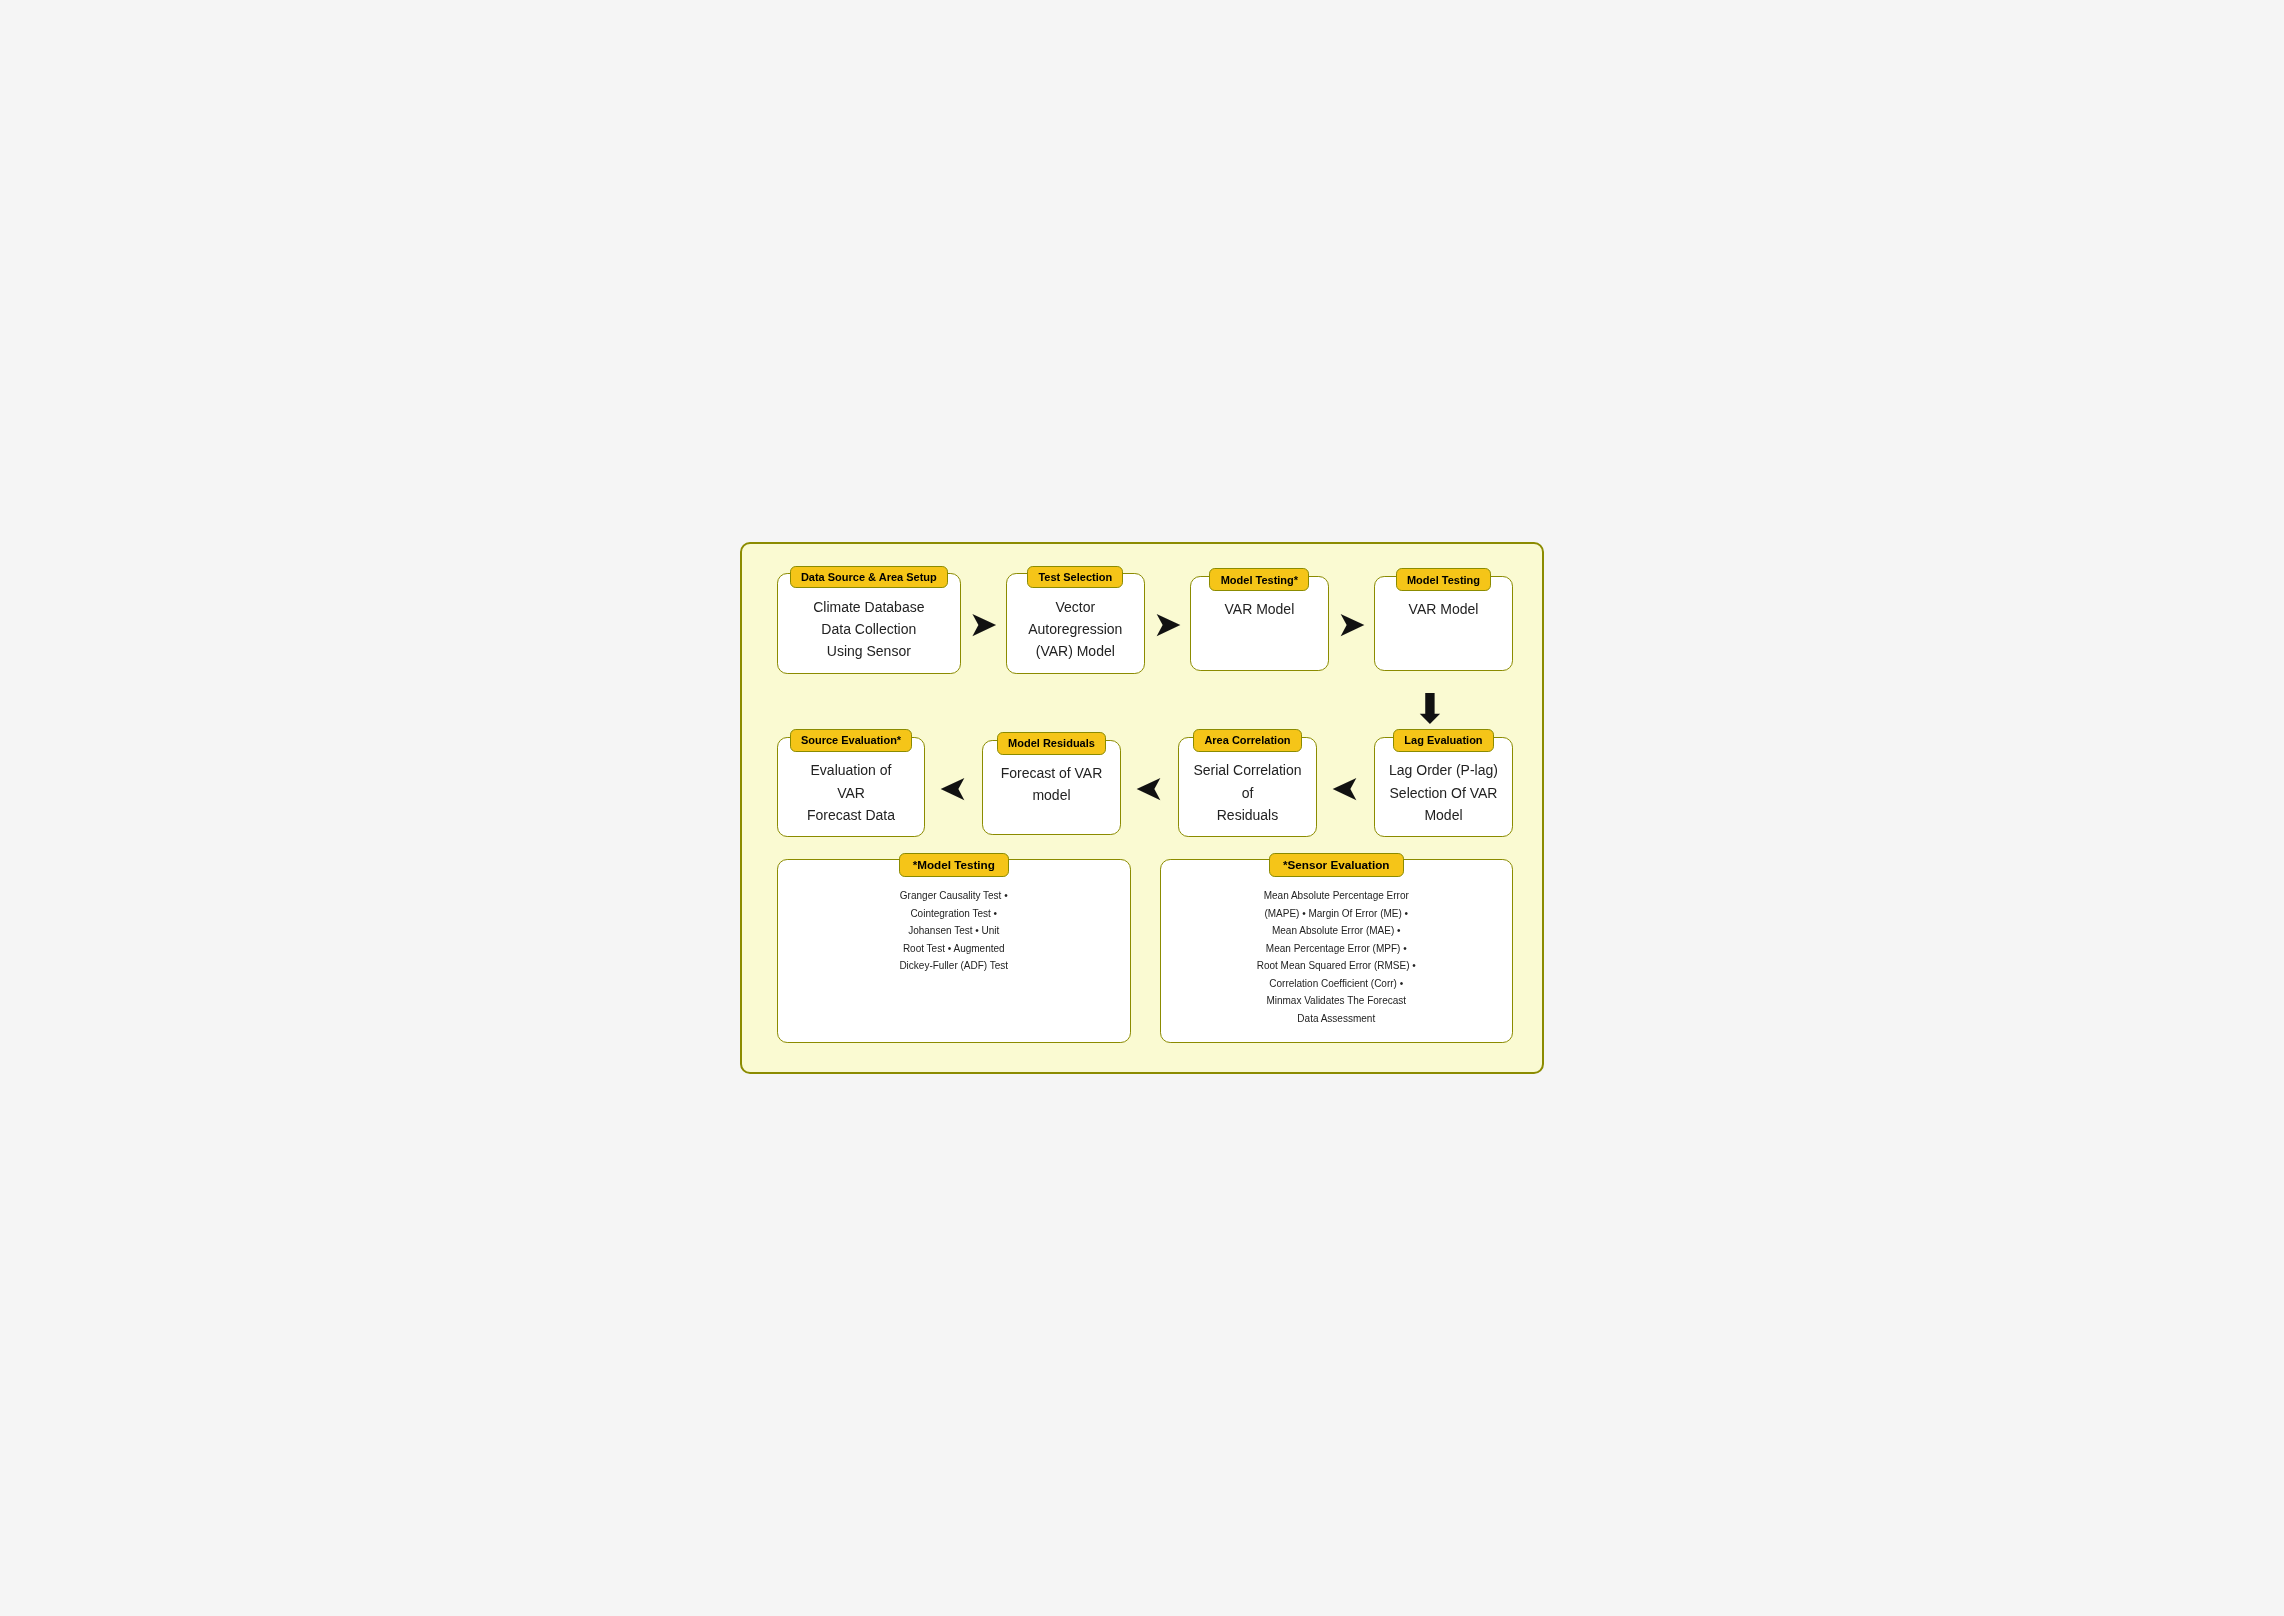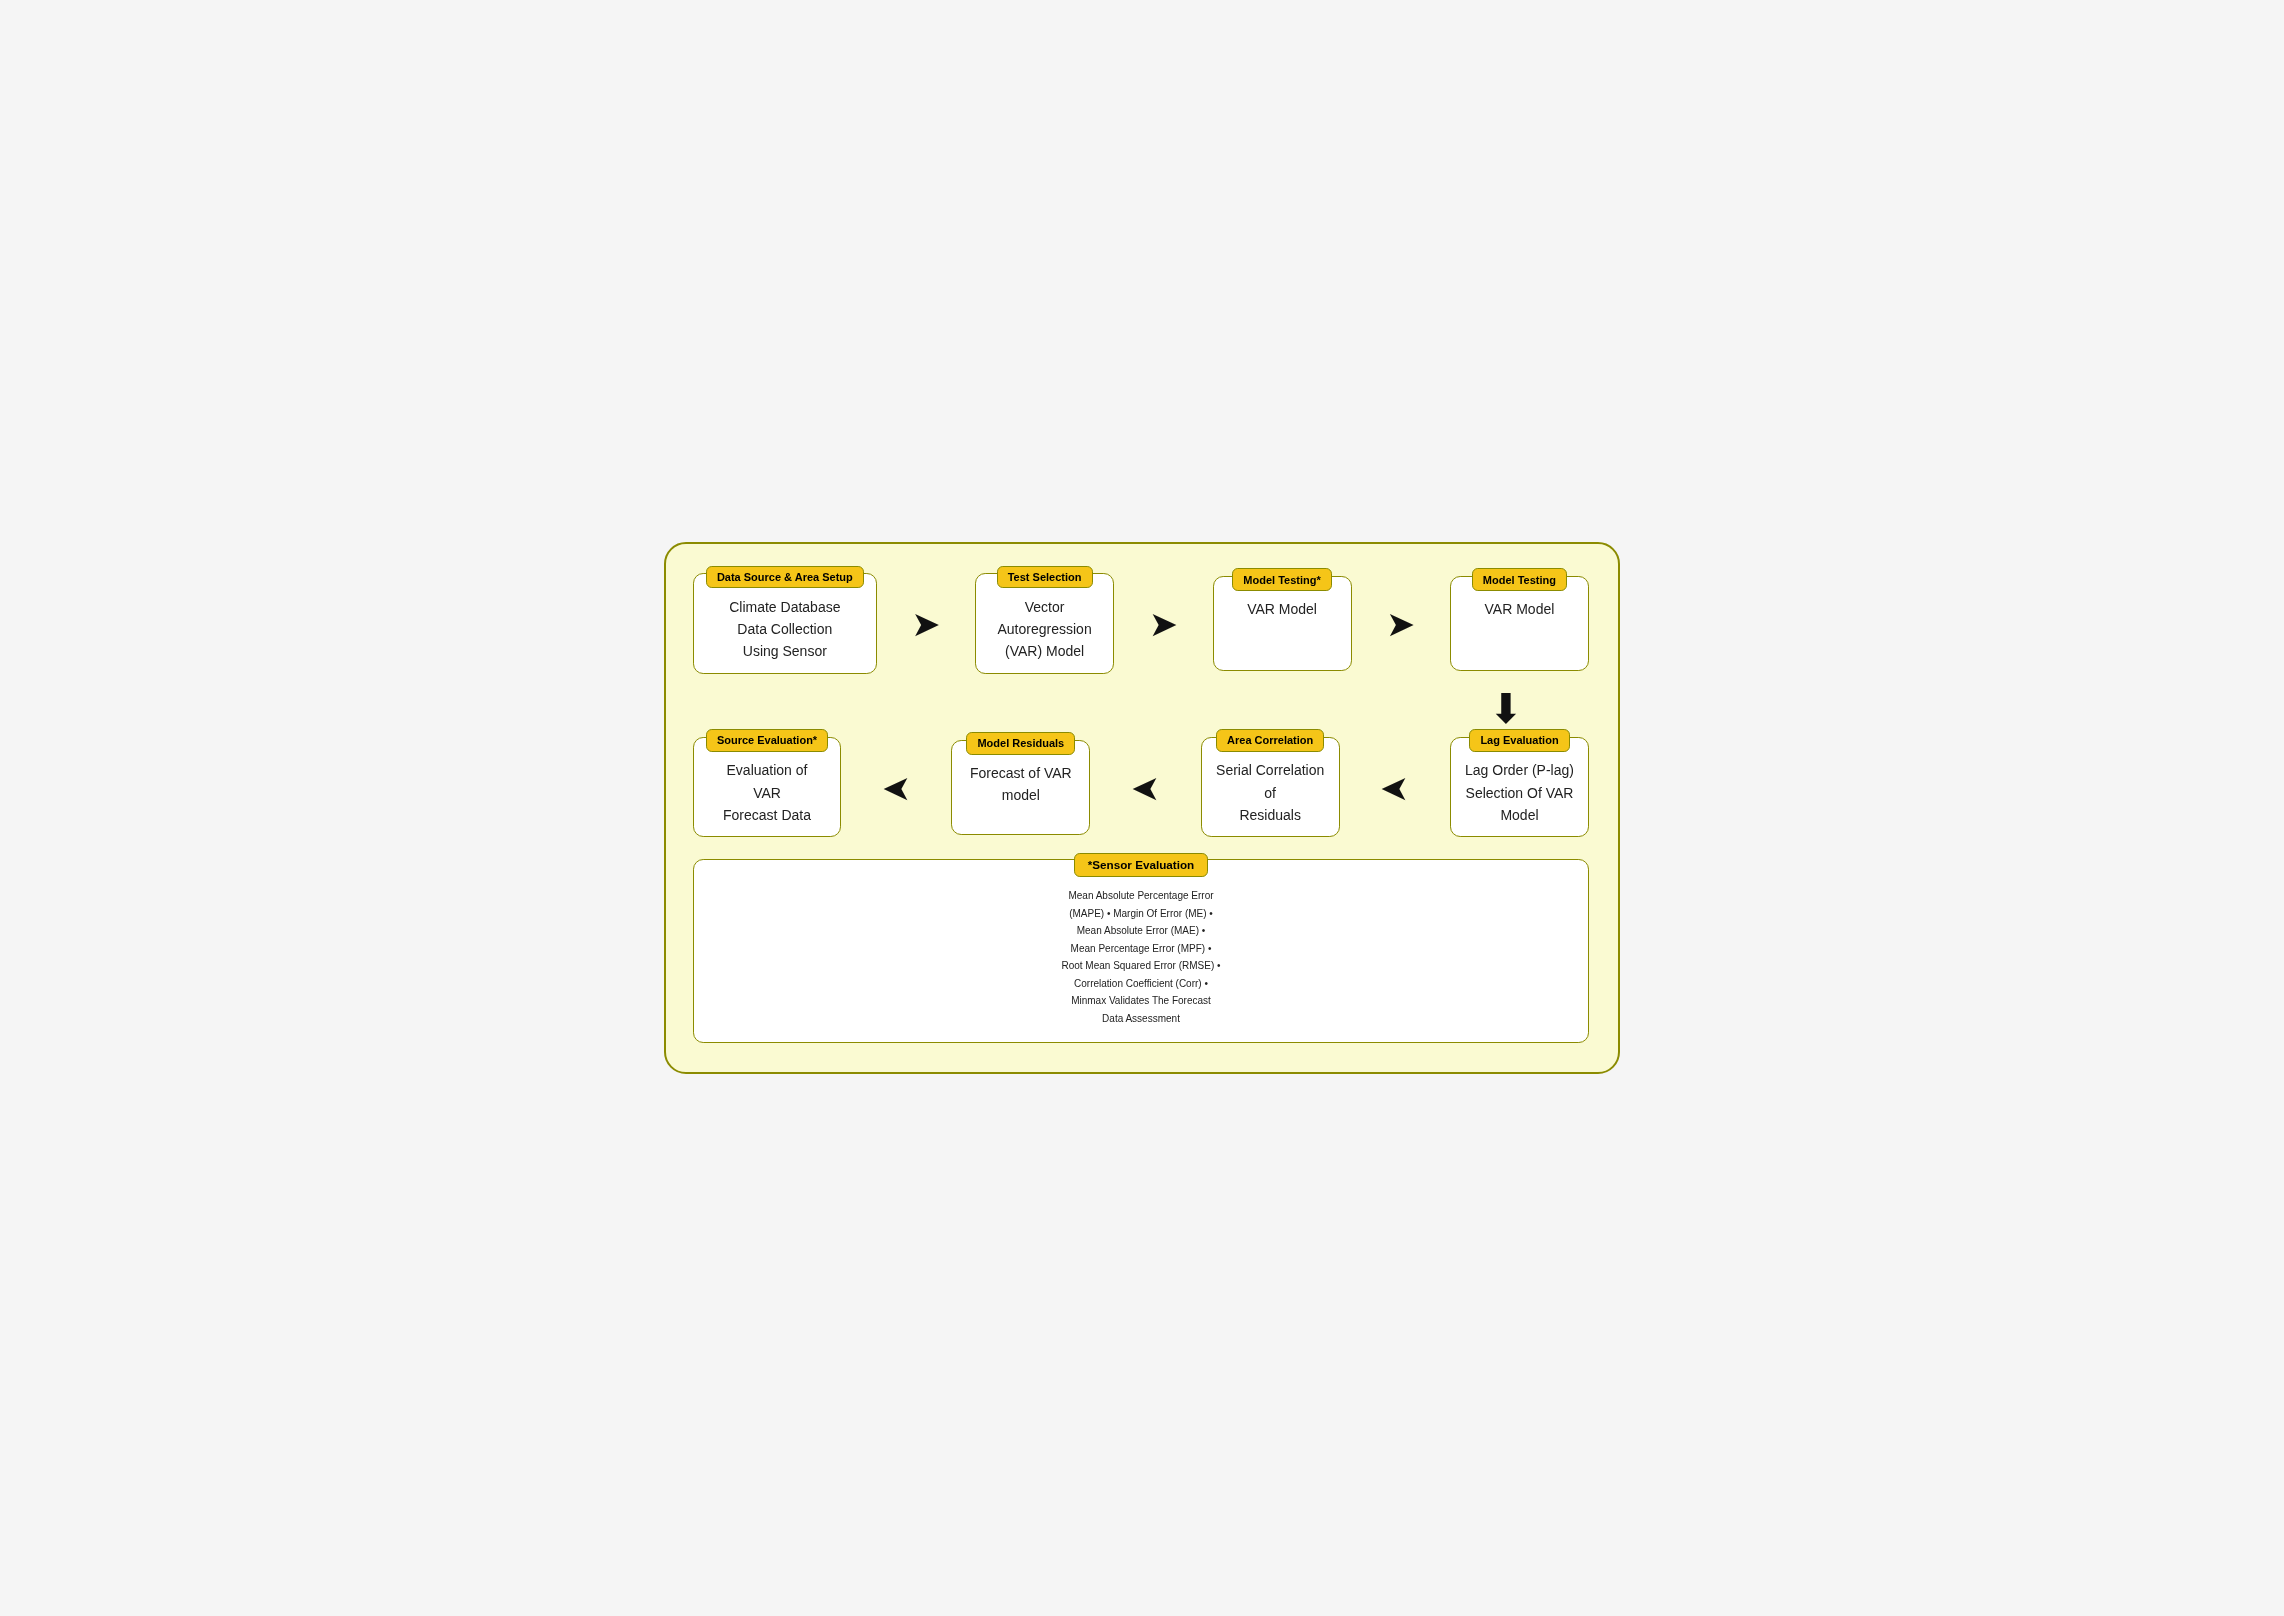--- a/index.html
+++ b/index.html
@@ -7,23 +7,23 @@
       background: #f5f5f5;
       display: flex;
       justify-content: center;
       align-items: center;
       min-height: 100vh;
       font-family: Arial, sans-serif;
     }
     .main-container {
       background: #fafad2;
       border: 2.2px solid #8b8b00;
-      border-radius: 22px;
-      width: 956px;
-      padding: 29px 29px 29px 27px;
+      border-radius: 10px;
+      width: 804px;
+      padding: 29px 29px 29px 35px;
     }
 
     
     .row1, .row2 {
       display: flex;
       align-items: center;
       justify-content: space-between;
       margin-bottom: 14.6px;
     }
     .row2 {
@@ -189,20 +189,30 @@
     <div class="flow-box">
       <div class="box-title">Lag Evaluation</div>
       <div class="box-content">
         Lag Order (P-lag)<br>Selection Of VAR<br>Model
       </div>
     </div>
   </div>
 
   <div class="bottom-section">
     <div class="detail-box">
+      <div class="box-title">*Model Testing</div>
+      <div class="box-content">
+        Granger Causality Test •<br>
+        Cointegration Test •<br>
+        Johansen Test • Unit<br>
+        Root Test • Augmented<br>
+        Dickey-Fuller (ADF) Test
+      </div>
+    </div>
+    <div class="detail-box">
       <div class="box-title">*Sensor Evaluation</div>
       <div class="box-content">
         Mean Absolute Percentage Error<br>
         (MAPE) • Margin Of Error (ME) •<br>
         Mean Absolute Error (MAE) •<br>
         Mean Percentage Error (MPF) •<br>
         Root Mean Squared Error (RMSE) •<br>
         Correlation Coefficient (Corr) •<br>
         Minmax Validates The Forecast<br>
         Data Assessment

